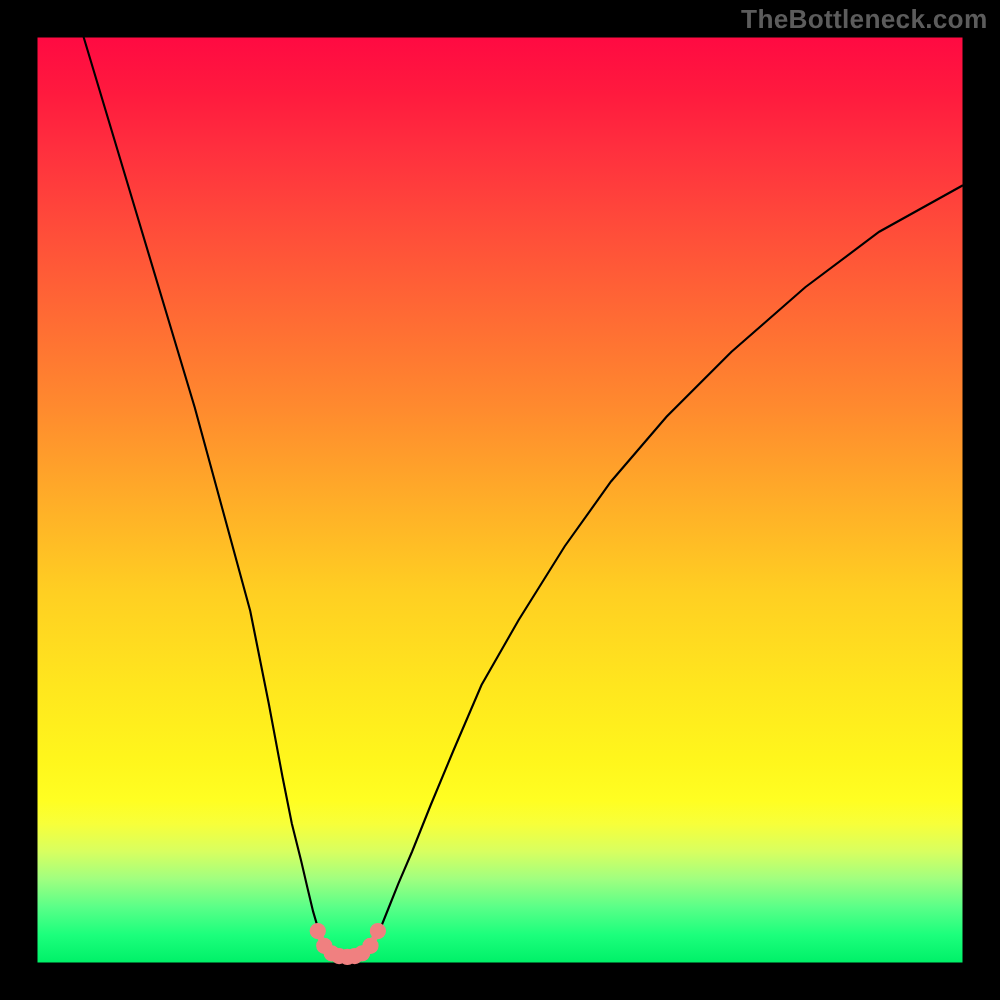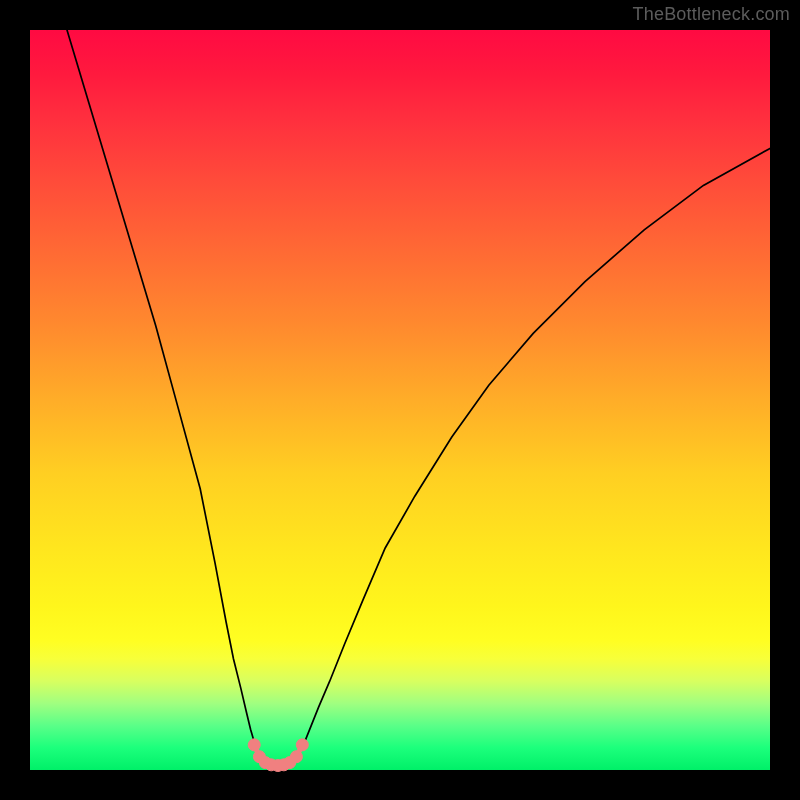--- a/index.html
+++ b/index.html
@@ -17,22 +17,22 @@
     left: 0;
     width: 800px;
     height: 800px;
     background: #000;
   }
   .watermark {
     position: absolute;
     top: 4px;
     right: 10px;
     color: #5c5c5c;
-    font-size: 18px;
-    font-weight: 400;
+    font-size: 21px;
+    font-weight: 700;
     letter-spacing: 0.2px;
   }
   .plot {
     position: absolute;
     top: 30px;
     left: 30px;
     width: 740px;
     height: 740px;
   }
   .gradient {

